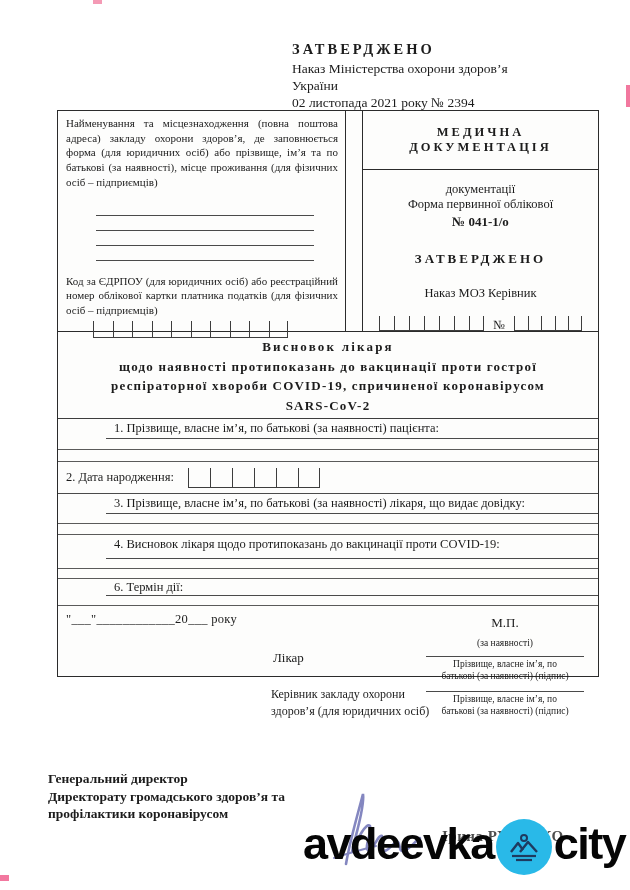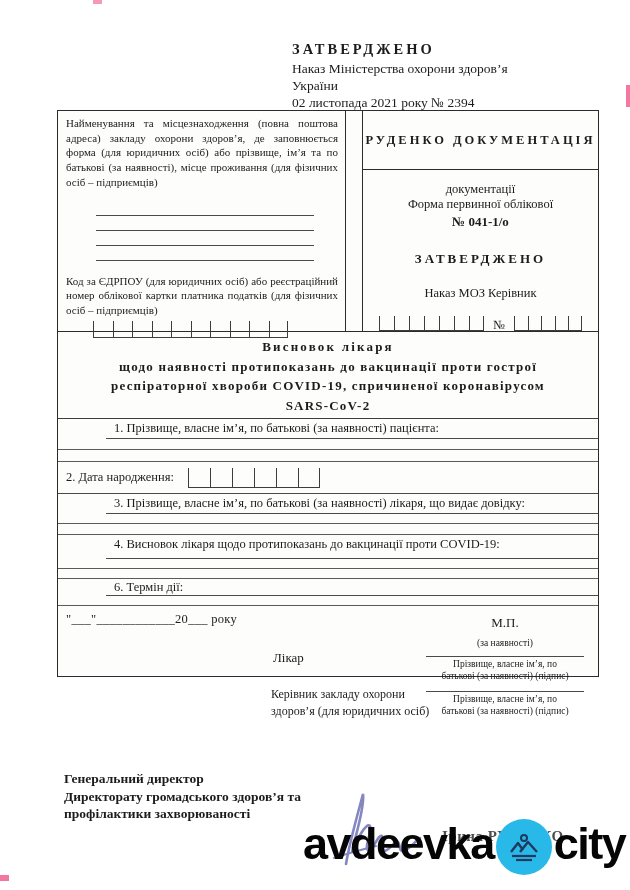--- a/index.html
+++ b/index.html
@@ -75,21 +75,21 @@
   .date-line { position:absolute; left:8px; top:6px; letter-spacing:0.3px; }
   .mp-col { position:absolute; left:368px; top:0; width:158px; text-align:center; }
   .mp { margin-top:9px; font-size:13px; }
   .mp-note { margin-top:7px; font-size:9.5px; }
   .sig-line { border-top:1px solid #4a4a4a; margin-top:8px; }
   .sig-cap { font-size:9.5px; line-height:1.3; margin-top:1px; }
   .doctor-label { position:absolute; left:215px; top:44px; font-size:13px; }
   .head-label { position:absolute; left:213px; top:80px; font-size:12px; line-height:1.4; width:175px; }
 
   
-  .director { position:absolute; left:64px; top:770px; font-weight:bold; font-size:13.5px; line-height:1.3; }
+  .director { position:absolute; left:48px; top:770px; font-weight:bold; font-size:13.5px; line-height:1.3; }
   .signer { position:absolute; left:442px; top:828px; font-weight:bold; font-size:15px; color:#4d4d4d; letter-spacing:0.5px; }
   .handsig { position:absolute; left:316px; top:788px; }
 
   .watermark {
     position:absolute; left:303px; top:816px; display:flex; align-items:center;
     font-family:"Liberation Sans","DejaVu Sans",sans-serif; font-weight:700;
     font-size:45px; letter-spacing:-1.5px; color:#050505;
   }
   .wm-circle {
     width:56px; height:56px; border-radius:50%; background:#29b9e8;
@@ -134,21 +134,21 @@
             <span class="comb-cell"></span>
             <span class="comb-cell"></span>
             <span class="comb-cell"></span>
             <span class="comb-cell"></span>
             <span class="comb-cell"></span>
             <span class="comb-cell"></span>
           </div>
       </div>
       <div class="hdr-gap"></div>
       <div class="hdr-right">
-        <div class="meddoc">РУДЕНКО ДОКУМЕНТАЦІЯ</div>
+        <div class="meddoc">МЕДИЧНА ДОКУМЕНТАЦІЯ</div>
         <div class="hdr-right-low">
           <div>документації</div>
           <div>Форма первинної облікової</div>
           <div class="form-num">№ 041-1/о</div>
           <div class="approved2">ЗАТВЕРДЖЕНО</div>
           <div class="moz">Наказ МОЗ  Керівник</div>
           <div class="hdr-combs">
             <div class="comb date-comb">
                 <span class="comb-cell"></span>
                 <span class="comb-cell"></span>
@@ -228,21 +228,21 @@
           <div>Прізвище, власне  ім’я, по</div>
           <div>батькові (за наявності) (підпис)</div>
         </div>
       </div>
     </div>
   </div>
 
   <div class="director">
     <div>Генеральний директор</div>
     <div>Директорату громадського здоров’я та</div>
-    <div>профілактики захворюваності</div>
+    <div>профілактики коронавірусом</div>
   </div>
 
   <div class="handsig">
     <svg width="110" height="80" viewBox="0 0 110 80">
       <path d="M30 76 C34 52 44 18 47 6 C49 20 38 52 36 64 C42 50 50 34 54 38 C56 44 48 60 52 62 C58 62 62 46 66 48 C69 52 63 62 68 63 C74 63 78 52 82 54 C85 57 82 64 88 63 C95 60 100 52 104 50" fill="none" stroke="#8487c0" stroke-width="2.6" stroke-linecap="round"></path>
       <path d="M18 70 C30 66 52 60 60 58" fill="none" stroke="#8487c0" stroke-width="2" stroke-linecap="round"></path>
     </svg>
   </div>
 
   <div class="signer">Ірина РУДЕНКО</div>

